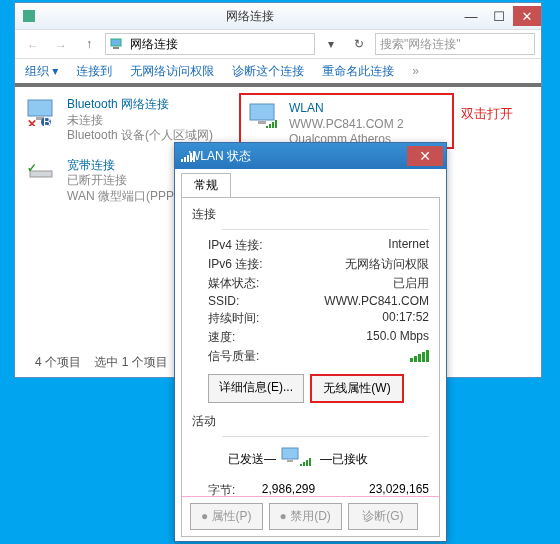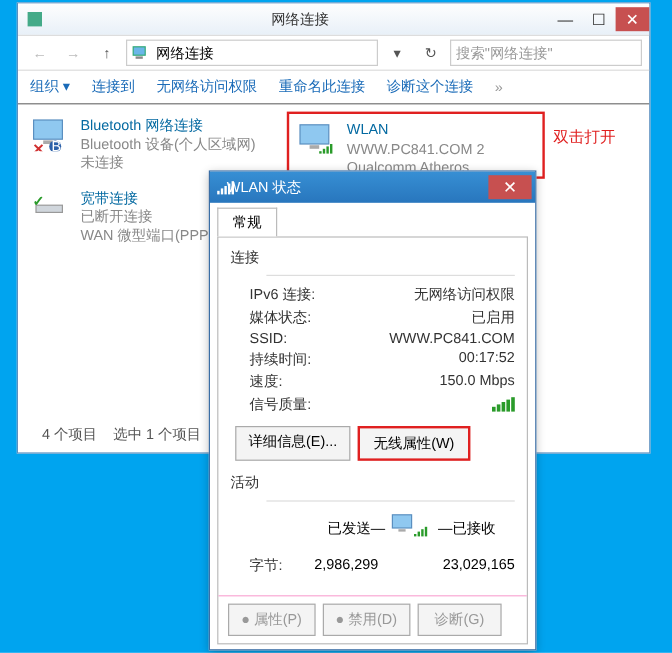--- a/index.html
+++ b/index.html
@@ -9,21 +9,21 @@
 .titlebar .icon{width:12px;height:12px;background:#4a8;margin-right:8px}
 .titlebar .title{flex:1;text-align:center;color:#333}
 .winbtns{display:flex}
 .winbtn{width:28px;height:20px;display:flex;align-items:center;justify-content:center;color:#333;font-size:13px}
 .winbtn.close{background:#c75050;color:#fff}
 .navbar{height:30px;border-top:1px solid #ddd;border-bottom:1px solid #ddd;display:flex;align-items:center;padding:0 6px;gap:4px}
 .navbtn{width:24px;height:22px;display:flex;align-items:center;justify-content:center;color:#bbb;border:1px solid transparent}
 .navbtn.active{color:#555}
 .path{flex:1;display:flex;align-items:center;height:22px;border:1px solid #ccc;padding:0 4px;gap:6px}
 .searchbox{width:160px;height:22px;border:1px solid #ccc;padding:0 4px;color:#999;display:flex;align-items:center}
-.toolbar{height:28px;border-bottom:1px solid #737373;display:flex;align-items:center;padding:0 10px;gap:18px}
+.toolbar{height:28px;border-bottom:4px solid #737373;display:flex;align-items:center;padding:0 10px;gap:18px}
 .toolbar span{color:#1a6bb8}
 .toolbar .chev{color:#999}
 .content{display:flex;padding:6px;gap:8px}
 .conn{display:flex;gap:6px;width:210px;padding:4px}
 .conn-ic{width:36px;height:30px;display:flex;align-items:center;justify-content:center}
 .conn-ic svg{width:34px;height:28px}
 .conn-txt{flex:1;line-height:1.3}
 .conn-name{color:#0369a1}
 .conn-sub{color:#888}
 .wlan-box{border:2px solid #e02020;padding:2px;width:215px;height:56px;display:flex;align-items:flex-start}
@@ -39,24 +39,24 @@
 .tab{display:inline-block;padding:3px 12px;border:1px solid #bbb;border-bottom:none;background:#fff;position:relative;z-index:2}
 .tab-body{border:1px solid #bbb;margin:0 6px 6px;padding:8px 10px;height:340px;position:relative}
 .sect{margin-bottom:6px}
 .sect-h{color:#333;margin-bottom:6px}
 .sect hr{border:none;border-top:1px solid #ddd;margin-bottom:6px;margin-left:30px}
 .row{display:flex;padding:1px 0;margin-left:16px}
 .row .lbl{flex:1;color:#333}
 .row .val{color:#333}
 .sigbars{display:inline-flex;align-items:flex-end;gap:1px;height:14px}
 .sigbars i{width:3px;background:#2a9b2a}
-.btns{display:flex;gap:6px;margin:8px 0 10px 4px}
+.btns{display:flex;gap:6px;margin:8px 0 10px 16px}
 .btn{border:1px solid #aaa;padding:4px 10px;background:#f4f4f4;min-width:94px;text-align:center}
 .red-box{border:2px solid #e02020}
-.act{display:flex;align-items:center;justify-content:flex-end;margin:6px 16px 6px 36px}
+.act{display:flex;align-items:center;justify-content:flex-start;margin:6px 16px 6px 36px}
 .act-ic{width:44px;height:32px;display:flex;align-items:center;justify-content:center}
 .act-ic svg{width:40px;height:30px}
 .footer{display:flex;gap:6px;justify-content:flex-start;padding:6px 8px;border-top:1px solid #f9a8d4;position:absolute;bottom:0;left:0;right:0}
 .footer .btn{min-width:70px;color:#999}
 </style>
 </head>
 <body>
 
 <div class="explorer">
   <div class="titlebar">
@@ -82,40 +82,40 @@
     <div class="navbtn active">▾</div>
     <div class="navbtn active">↻</div>
     <div class="searchbox">
         <span>搜索"网络连接"</span>
       </div>
   </div>
   <div class="toolbar">
     <span>组织 ▾</span>
     <span>连接到</span>
     <span>无网络访问权限</span>
+    <span>诊断这个连接</span>
     <span>重命名此连接</span>
-    <span>诊断这个连接</span>
     <span class="chev">»</span>
   </div>
   <div class="content">
     <div style="display:flex;flex-direction:column;gap:6px">
       <div class="conn">
         <div class="conn-ic">
           <svg>
               <rect x="2" y="2" width="24" height="16" fill="#8fc8f0" stroke="#5a8fc0"></rect>
               <rect x="10" y="19" width="8" height="3" fill="#aaa"></rect>
               <text x="1" y="30" fill="#d03030" font-size="13" font-weight="bold">✕</text>
               <circle cx="20" cy="24" r="5" fill="#2a5fa8"></circle>
               <text x="17" y="28" fill="#fff" font-size="9">B</text>
             </svg>
         </div>
         <div class="conn-txt">
           <div class="conn-name">Bluetooth 网络连接</div>
+          <div class="conn-sub">未连接</div>
           <div class="conn-sub">Bluetooth 设备(个人区域网)</div>
-          <div class="conn-sub">未连接</div>
         </div>
       </div>
       <div class="conn">
         <div class="conn-ic">
           <svg>
               <rect x="4" y="12" width="22" height="6" fill="#d0d6dc" stroke="#999"></rect>
               <text x="1" y="13" fill="#2a9b2a" font-size="12" font-weight="bold">✓</text>
             </svg>
         </div>
         <div class="conn-txt">
@@ -167,20 +167,24 @@
     <div class="dlg-close">✕</div>
   </div>
   <div class="tabs">
     <span class="tab">常规</span>
   </div>
   <div class="tab-body">
     <div class="sect">
       <div class="sect-h">连接</div>
       <hr>
       <div class="row">
+          <span class="lbl">IPv4 连接:</span>
+          <span class="val">Internet</span>
+        </div>
+      <div class="row">
           <span class="lbl">IPv6 连接:</span>
           <span class="val">无网络访问权限</span>
         </div>
       <div class="row">
           <span class="lbl">媒体状态:</span>
           <span class="val">已启用</span>
         </div>
       <div class="row">
           <span class="lbl">SSID:</span>
           <span class="val">WWW.PC841.COM</span>

